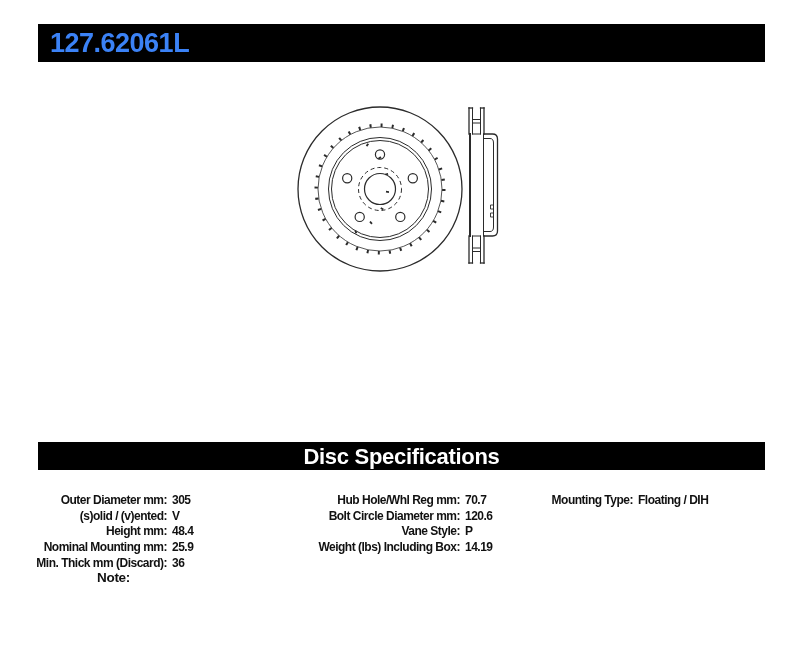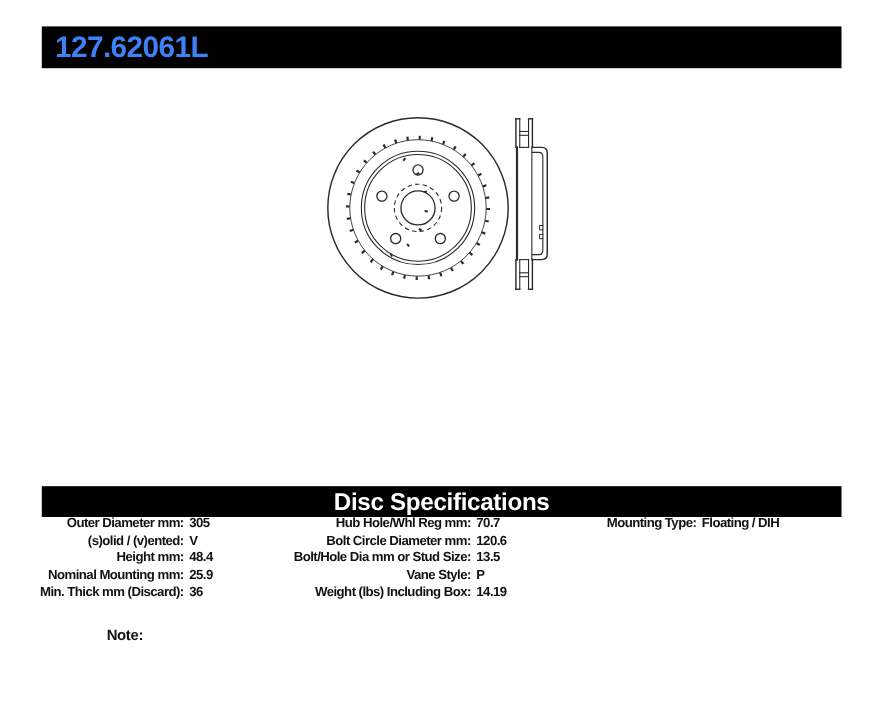--- a/index.html
+++ b/index.html
@@ -20,28 +20,28 @@
   .diagram-svg {
     position:absolute; left:0; top:0; width:800px; height:655px;
   }
   .section-bar {
     position:absolute; left:38px; top:442px; width:727px; height:28px;
     background:#000000; color:#ffffff;
     display:flex; justify-content:center; align-items:flex-end;
     font-weight:bold; font-size:22px; letter-spacing:-0.3px;
   }
   .spec-col {
-    position:absolute; left:0; top:468px; width:778px;
+    position:absolute; left:0; top:493px; width:778px;
     font-size:12px; font-weight:bold; color:#111111;
     letter-spacing:-0.5px; line-height:15.7px; white-space:nowrap;
   }
   .spec-row { height:15.7px; }
   .spec-label { display:inline-block; text-align:right; }
   .col-left  .spec-label { width:167px; }
-  .col-mid   .spec-label { width:428px; }
+  .col-mid   .spec-label { width:428px;padding-left:32px; }
   .col-right .spec-label { width:633px; }
   .spec-value { padding-left:5px; }
   .note {
     position:absolute; left:97px; top:570px;
     font-size:13.5px; font-weight:bold; color:#111111; letter-spacing:-0.3px;
   }
 </style>
 </head>
 <body>
 
@@ -136,23 +136,20 @@
   </div>
 
   <div class="spec-col col-mid">
     <div class="spec-row">
       <span class="spec-label">Hub Hole/Whl Reg mm:</span><span class="spec-value">70.7</span>
     </div>
     <div class="spec-row">
       <span class="spec-label">Bolt Circle Diameter mm:</span><span class="spec-value">120.6</span>
     </div>
     <div class="spec-row">
-      <span class="spec-label">Bolt/Hole Dia mm or Stud Size:</span><span class="spec-value">13.5</span>
-    </div>
-    <div class="spec-row">
       <span class="spec-label">Vane Style:</span><span class="spec-value">P</span>
     </div>
     <div class="spec-row">
       <span class="spec-label">Weight (lbs) Including Box:</span><span class="spec-value">14.19</span>
     </div>
   </div>
 
   <div class="spec-col col-right">
     <div class="spec-row">
       <span class="spec-label">Mounting Type:</span><span class="spec-value">Floating / DIH</span>

